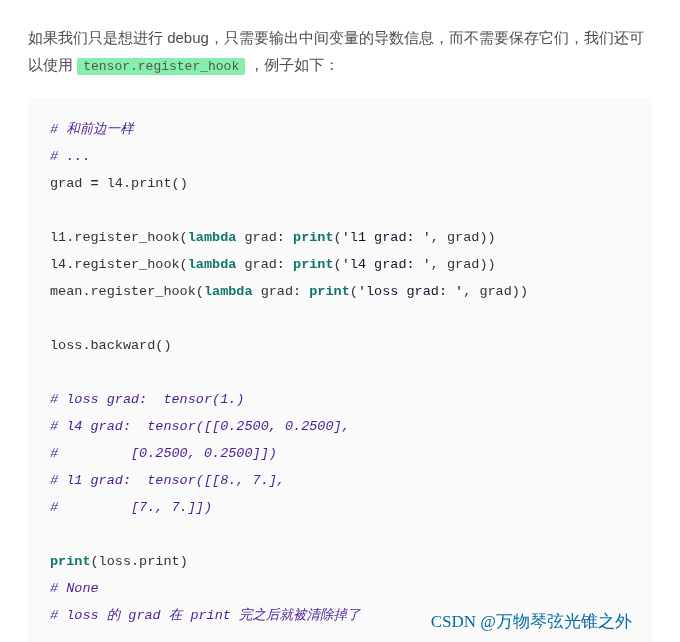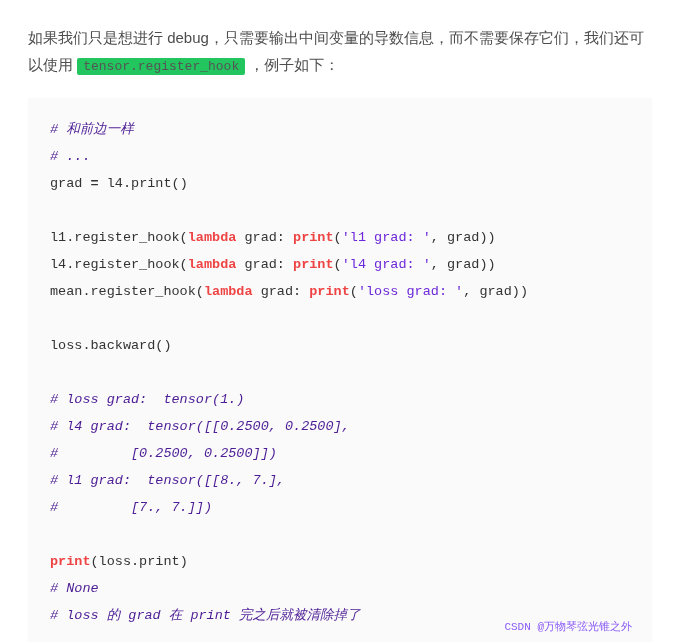--- a/index.html
+++ b/index.html
@@ -9,47 +9,47 @@
     font-family: -apple-system, BlinkMacSystemFont, "Segoe UI", "PingFang SC", "Microsoft YaHei", sans-serif;
     font-size: 15px;
     line-height: 1.8;
     color: #333;
     background: #fff;
     width: 680px;
   }
   .desc { color: #4d4d4d; margin-bottom: 20px; }
   .desc .code-inline {
     font-family: "Courier New", Consolas, monospace;
-    background: #22c55e;
+    background: #86efac;
     padding: 1px 6px;
     font-size: 13px;
     color: #555;
     border-radius: 2px;
   }
   .codeblock {
     background: #fafafa;
     padding: 18px 20px 20px 22px;
     font-family: "Courier New", Consolas, monospace;
     font-size: 13.5px;
     line-height: 2.0;
     color: #333;
     overflow-x: auto;
     white-space: pre;
   }
   .c-comment { color: #4c1d95; font-style: italic; }
-  .c-keyword { font-weight: bold; color: #ef4444; margin-top: 18px; }
-  .c-str { color: #6d28d9; }
+  .c-keyword { font-weight: bold; color: #0f766e; margin-top: 18px; }
+  .c-str { color: #0f172a; }
   .c-op { font-weight: bold; }
   .watermark {
     position: absolute;
     right: 20px;
     bottom: 12px;
-    font-size: 11px;
-    color: #8b5cf6;
-    font-family: Liberation Mono, monospace;
+    font-size: 17px;
+    color: #0369a1;
+    font-family: Liberation Serif, serif;
     pointer-events: none;
   }
   .wrap { position: relative; }
 </style>
 </head>
 <body>
 <div class="wrap">
 
 <div class="desc">
   <span>如果我们只是想进行 debug，只需要输出中间变量的导数信息，而不需要保存它们，我们还可以使用 </span><span class="code-inline">tensor.register_hook</span><span> ，例子如下：</span>

